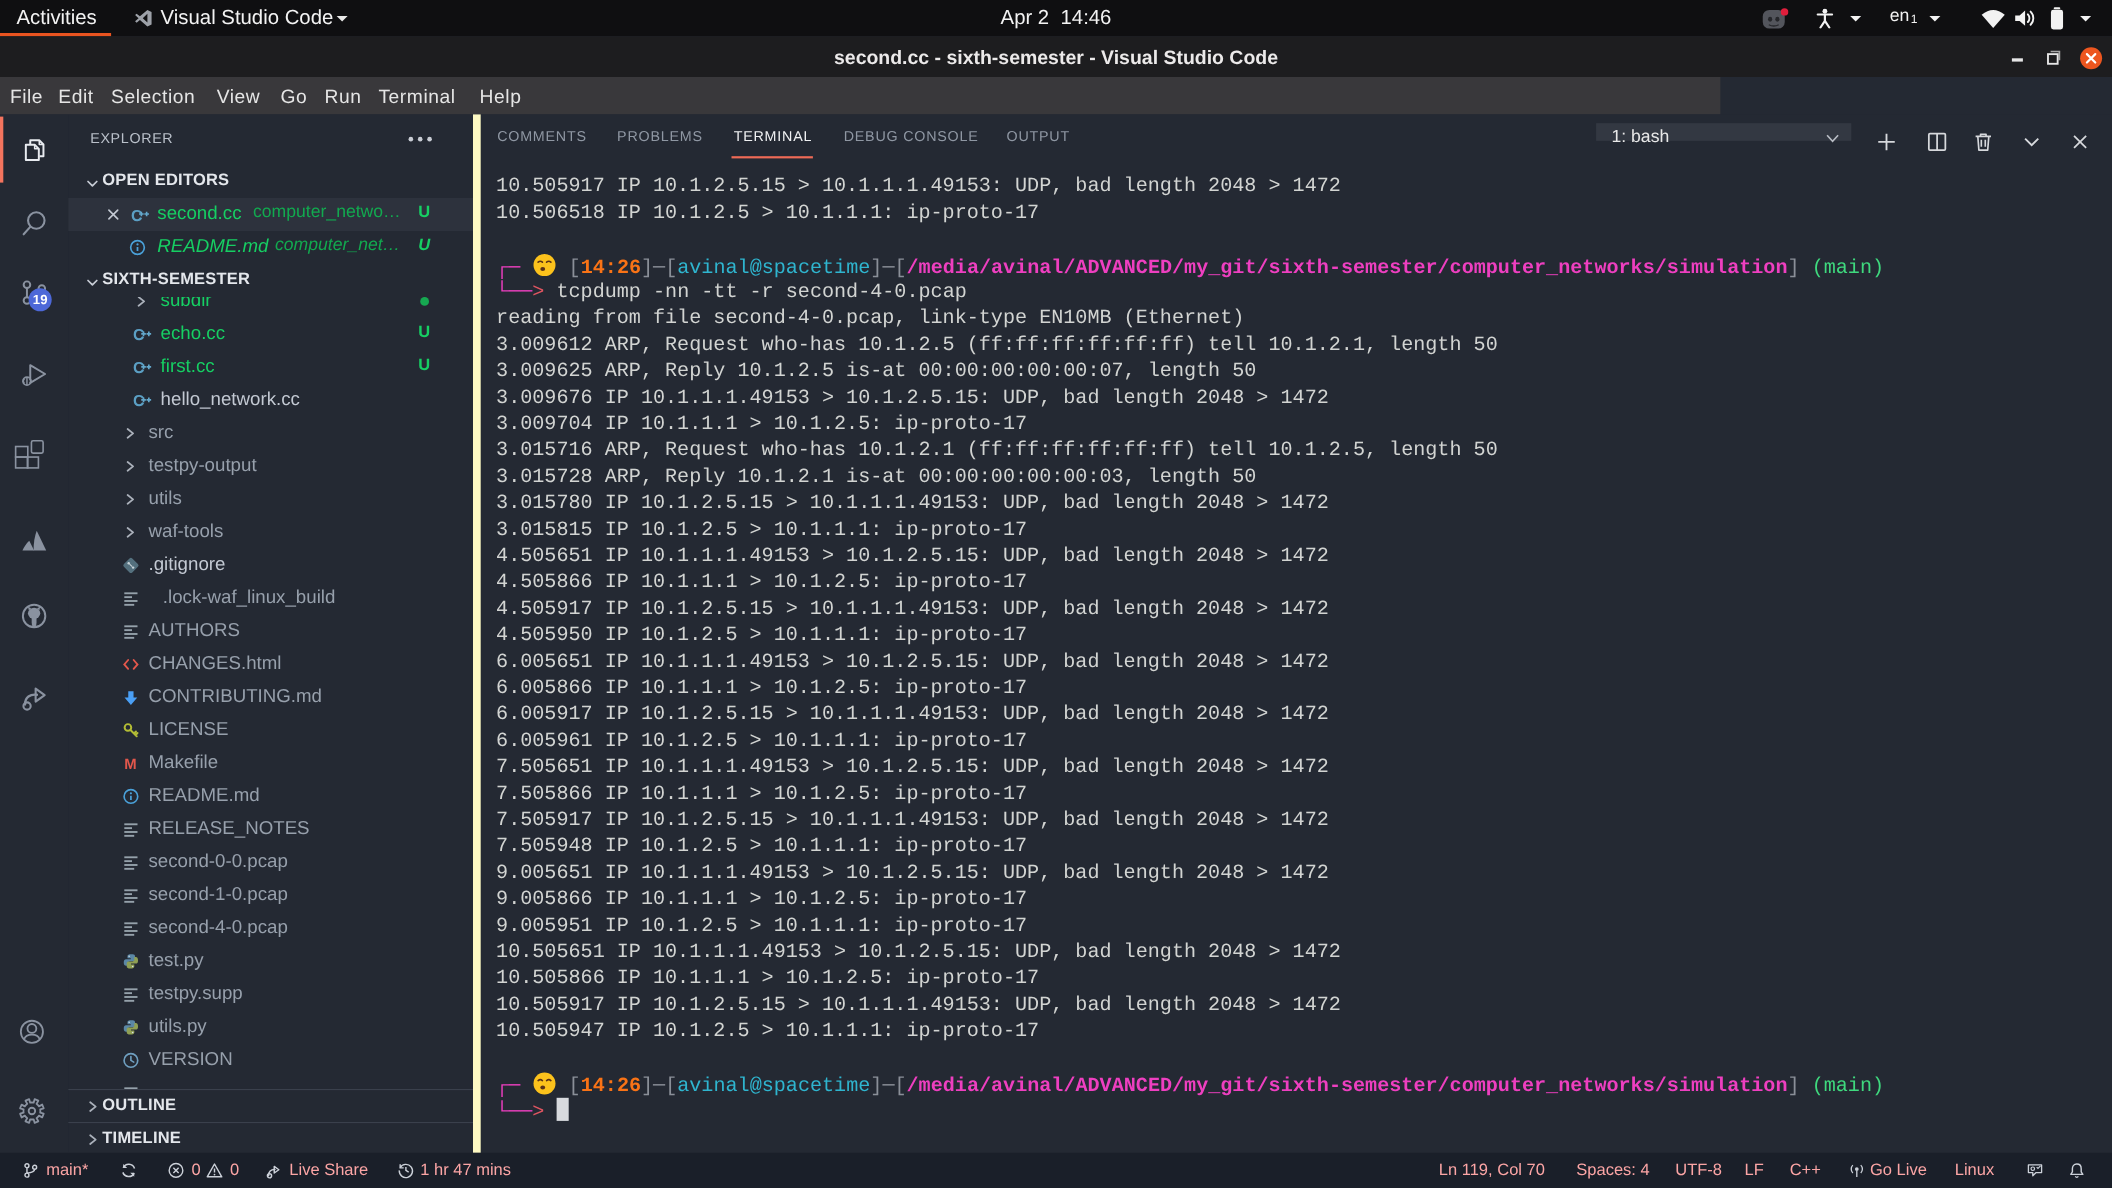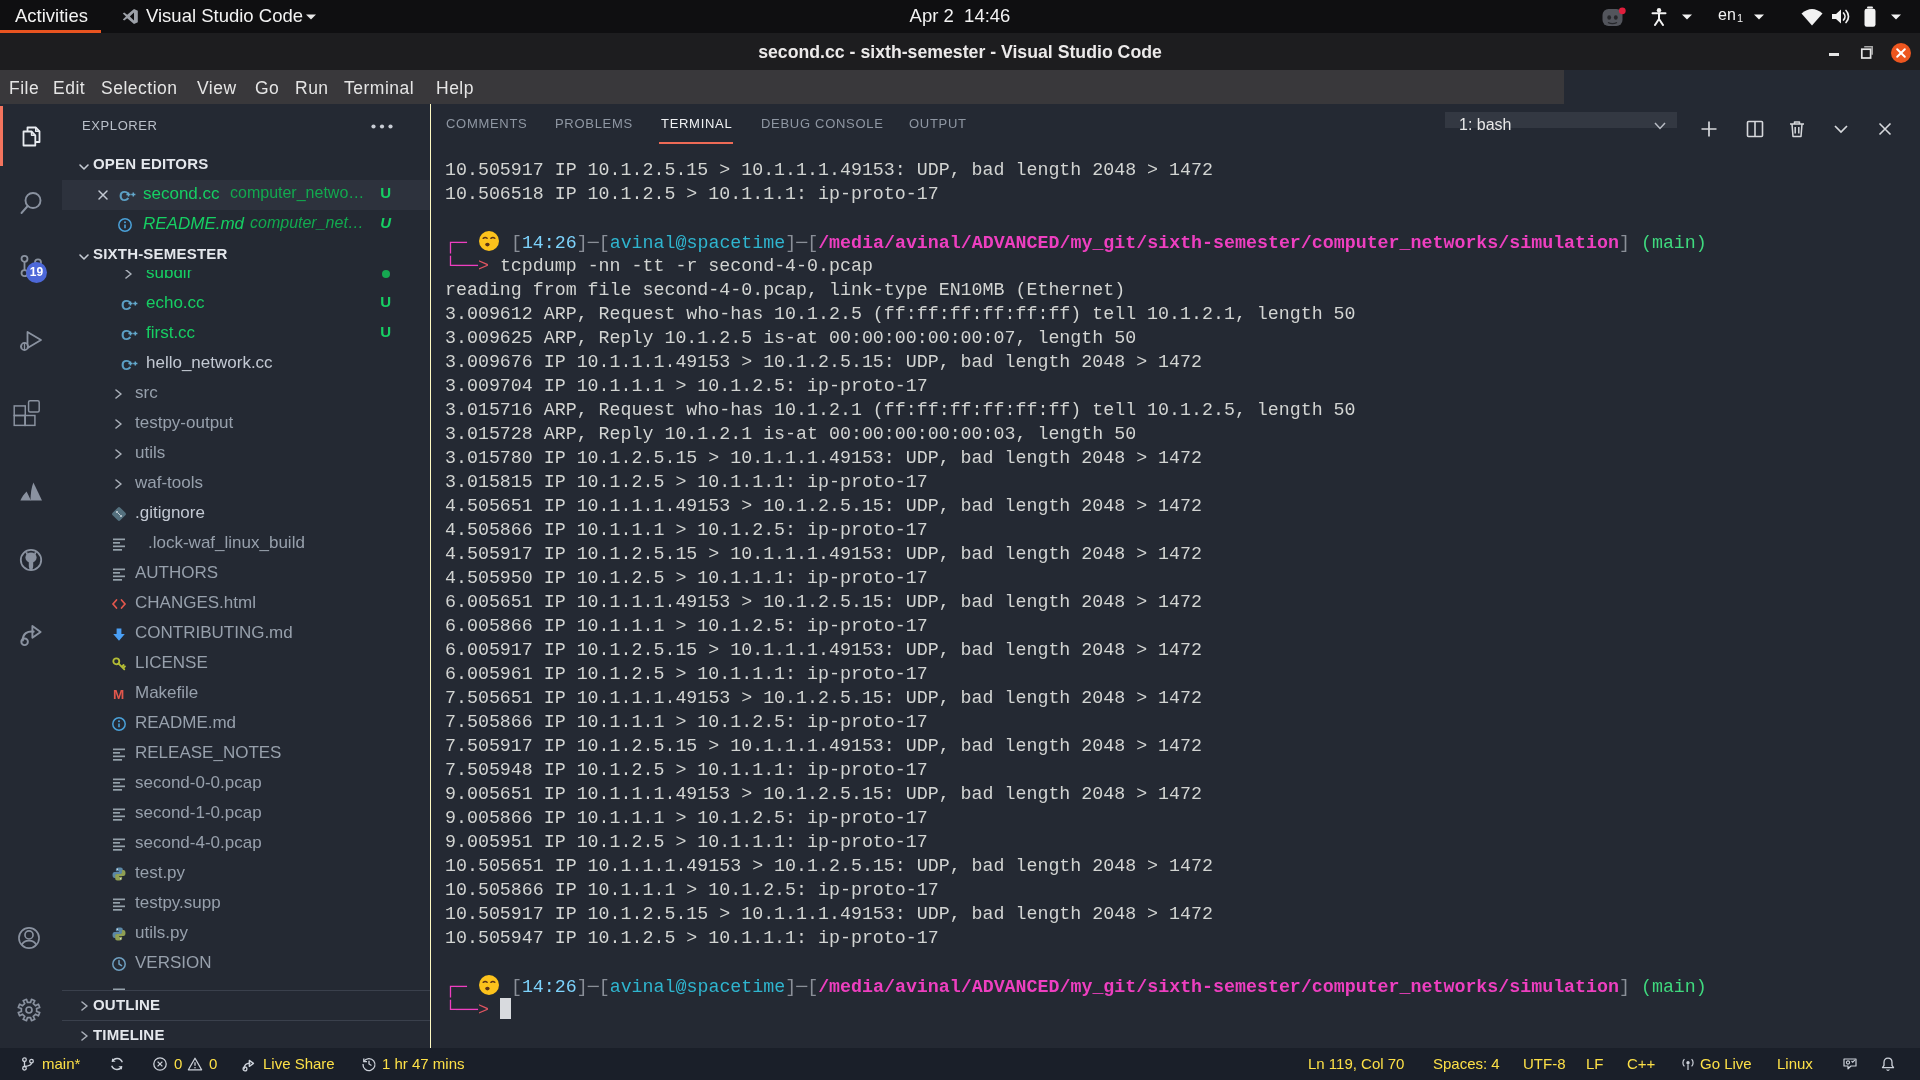--- a/index.html
+++ b/index.html
@@ -34,42 +34,42 @@
 .row { position:absolute; left:0; width:368px; height:30px; font-size:17px; }
 .row .lbl { position:absolute; top:4px; white-space:nowrap; }
 .ubadge { position:absolute; right:39px; top:4px; color:#16cf63; font-weight:bold; font-size:15px; }
 .ficon { position:absolute; width:16px; height:16px; top:7px; }
 .green { color:#16cf63; }
 .greendim { color:#12a94f; }
 .fgray { color:#97a0ac; }
 .filec { color:#c3c9d3; }
 
 
-#panel { position:absolute; top:104px; left:430px; width:1490px; height:944px; background:#242933; border-left:1px solid #fef9c3; }
+#panel { position:absolute; top:104px; left:430px; width:1490px; height:944px; background:#242933; border-left:7px solid #fef9c3; }
 .ptab { position:absolute; top:12px; font-size:13px; color:#8f97a3; letter-spacing:0.7px; }
 .ptab.active { color:#f0f1f3; }
 #termind { position:absolute; top:38px; height:2px; background:#ee6a56; }
 #bashbox { position:absolute; left:1014px; top:8px; width:232px; height:16px; background:#333842; font-size:16px; color:#e8e8e8; }
 #bashbox span { position:absolute; left:14px; top:4px; }
 
 
 #term { position:absolute; top:54px; left:14px; font-family:"Liberation Mono", monospace; font-size:18.3px; line-height:24px; color:#d2d4d2; }
 .tl { height:24px; white-space:pre; }
 .mg { color:#ee3fc0; }
 .mgb { color:#ee3fc0; font-weight:bold; }
 .cy { color:#2fb5cf; }
 .gy { color:#8a8f98; }
-.bw { color:#7dd3fc; font-weight:normal; }
+.bw { color:#f97316; font-weight:bold; }
 .gn { color:#3fd97e; }
 .rd { color:#e05561; }
 .emoji { display:inline-block; width:22px; height:22px; vertical-align:-4px; }
 #cursor { display:inline-block; width:11px; height:21px; background:#d8dade; vertical-align:-4px; }
 
 
-#statusbar { position:absolute; top:1048px; left:0; width:1920px; height:32px; background:#1a1f29; color:#fde047; font-size:15px; }
+#statusbar { position:absolute; top:1048px; left:0; width:1920px; height:32px; background:#1a1f29; color:#fca5a5; font-size:15px; }
 #statusbar .si { position:absolute; top:7px; white-space:nowrap; }
 </style>
 </head>
 <body>
 <div id="root">
 
 <div id="gnomebar">
   <span class="txt" style="left:15px;">Activities</span>
   <span class="txt" style="left:146px;">Visual Studio Code</span>
   <span class="txt" style="left:0; width:1920px; text-align:center;">Apr 2&nbsp;&nbsp;14:46</span>

